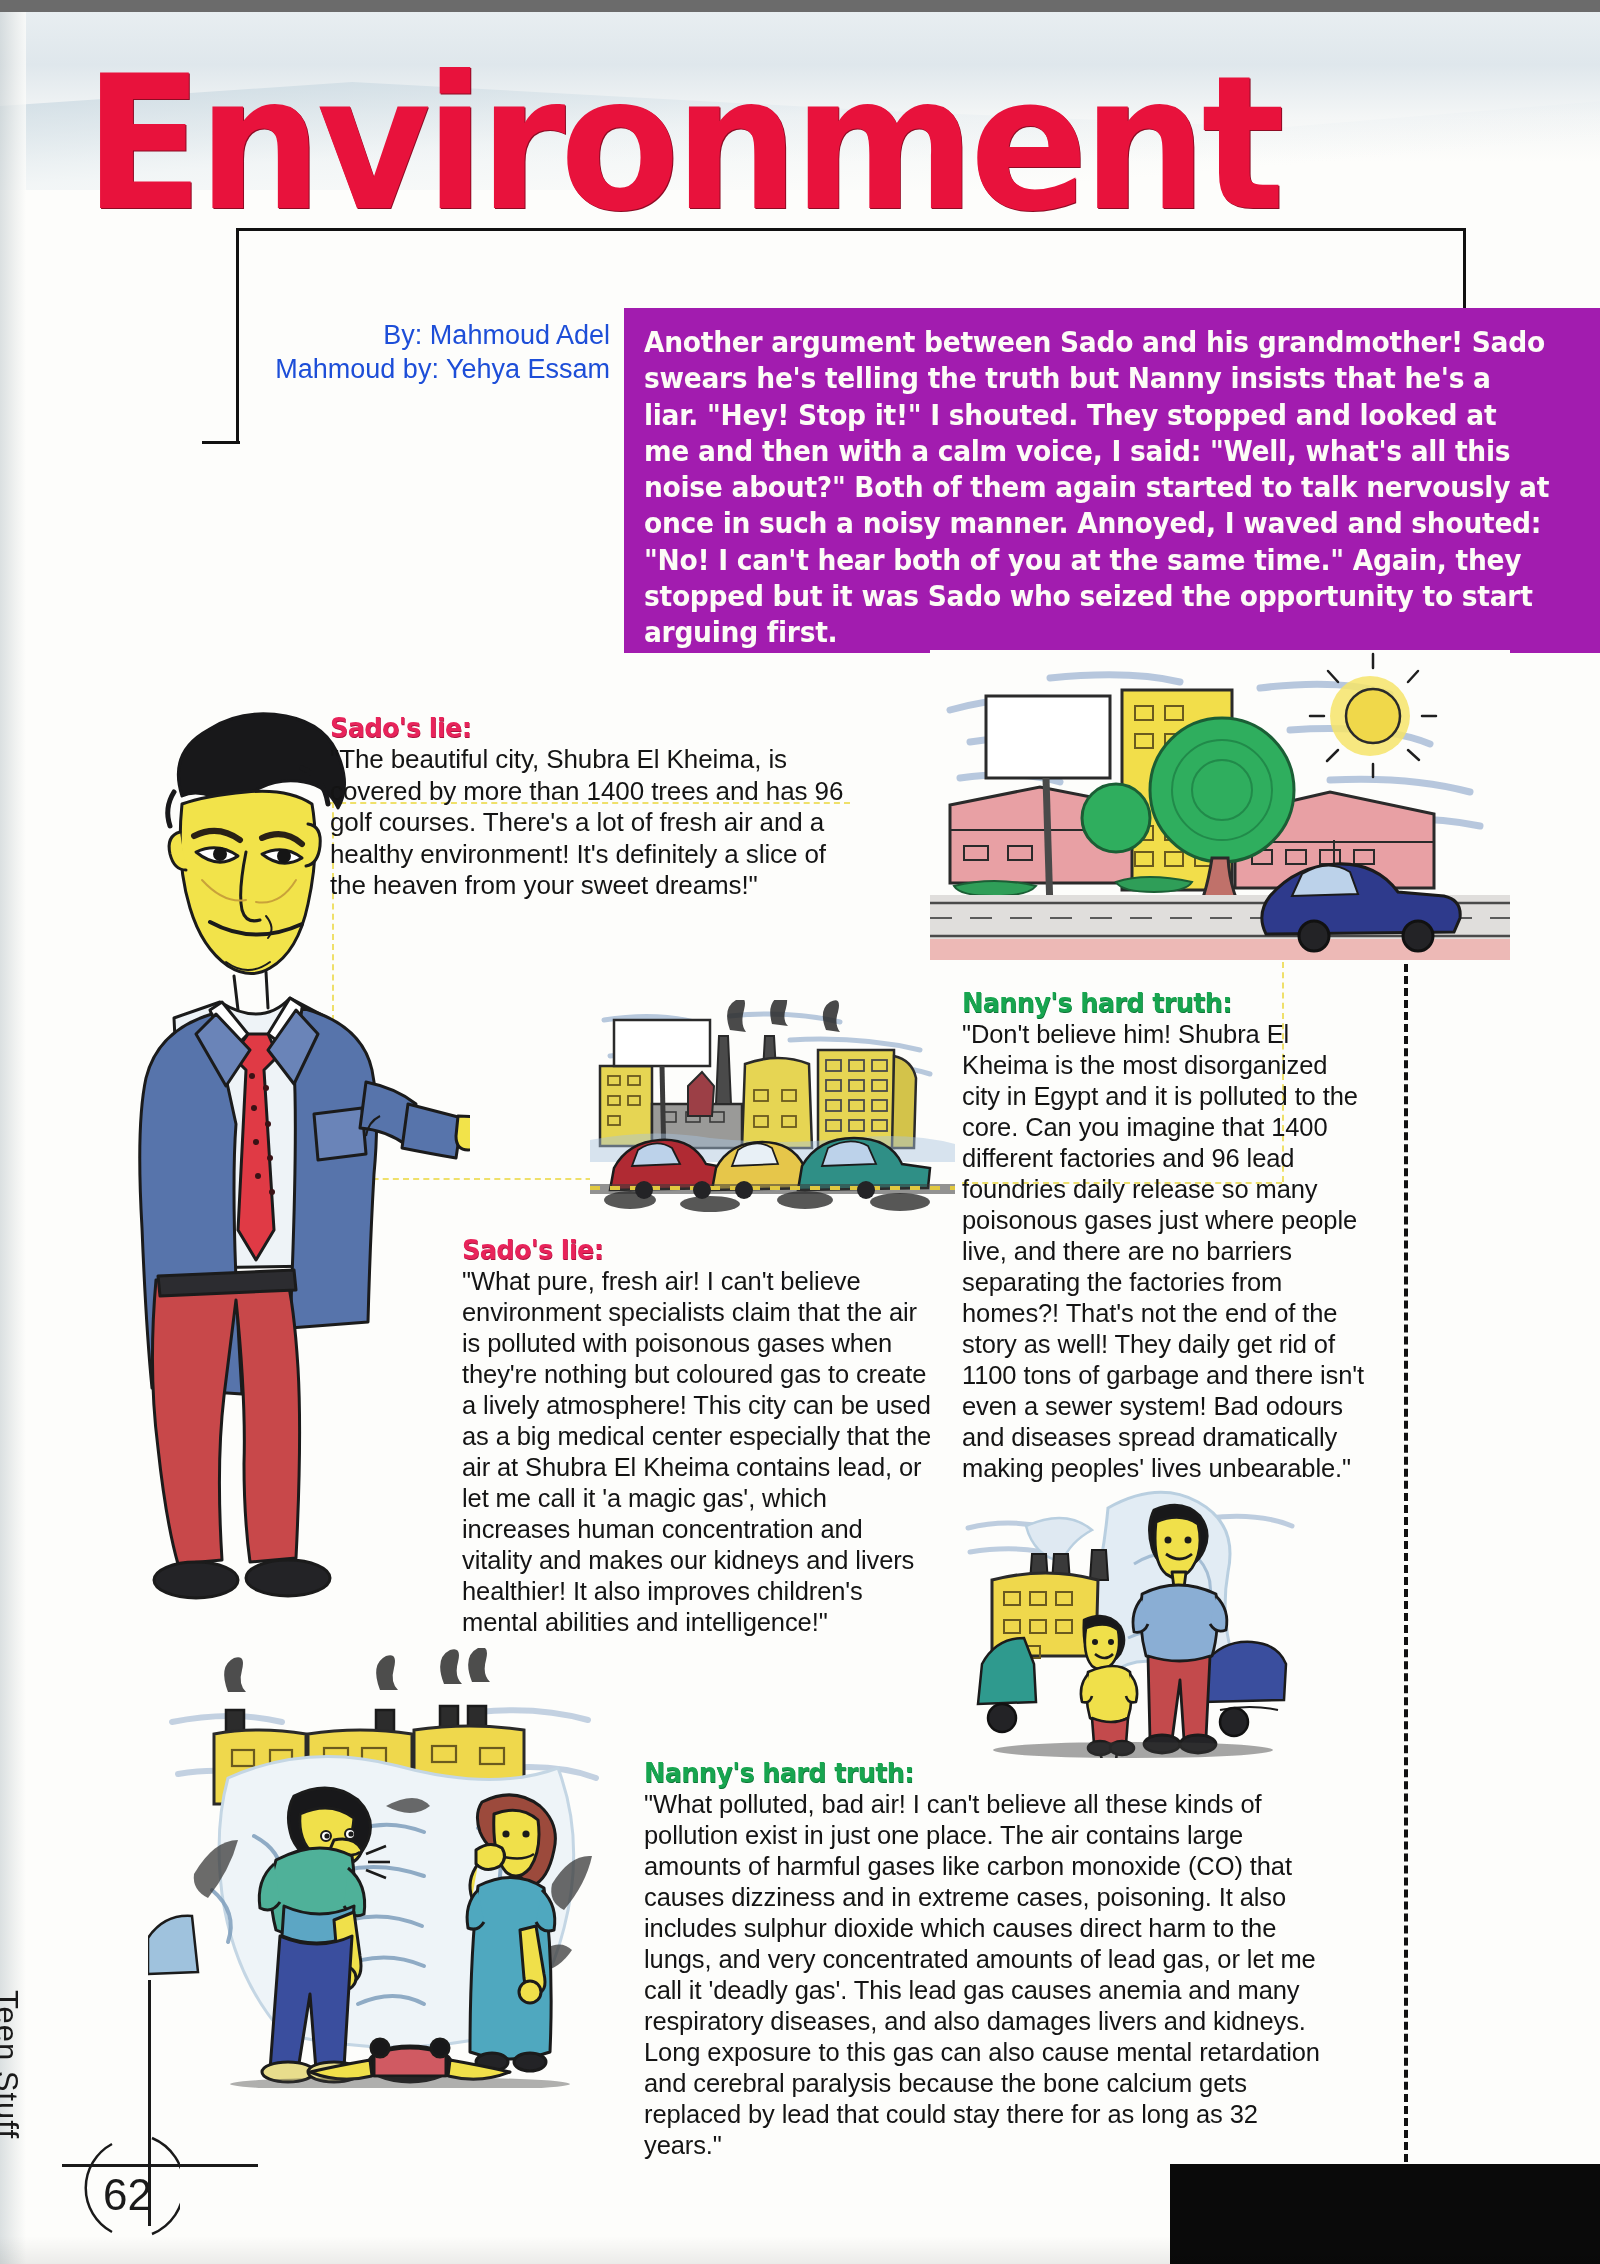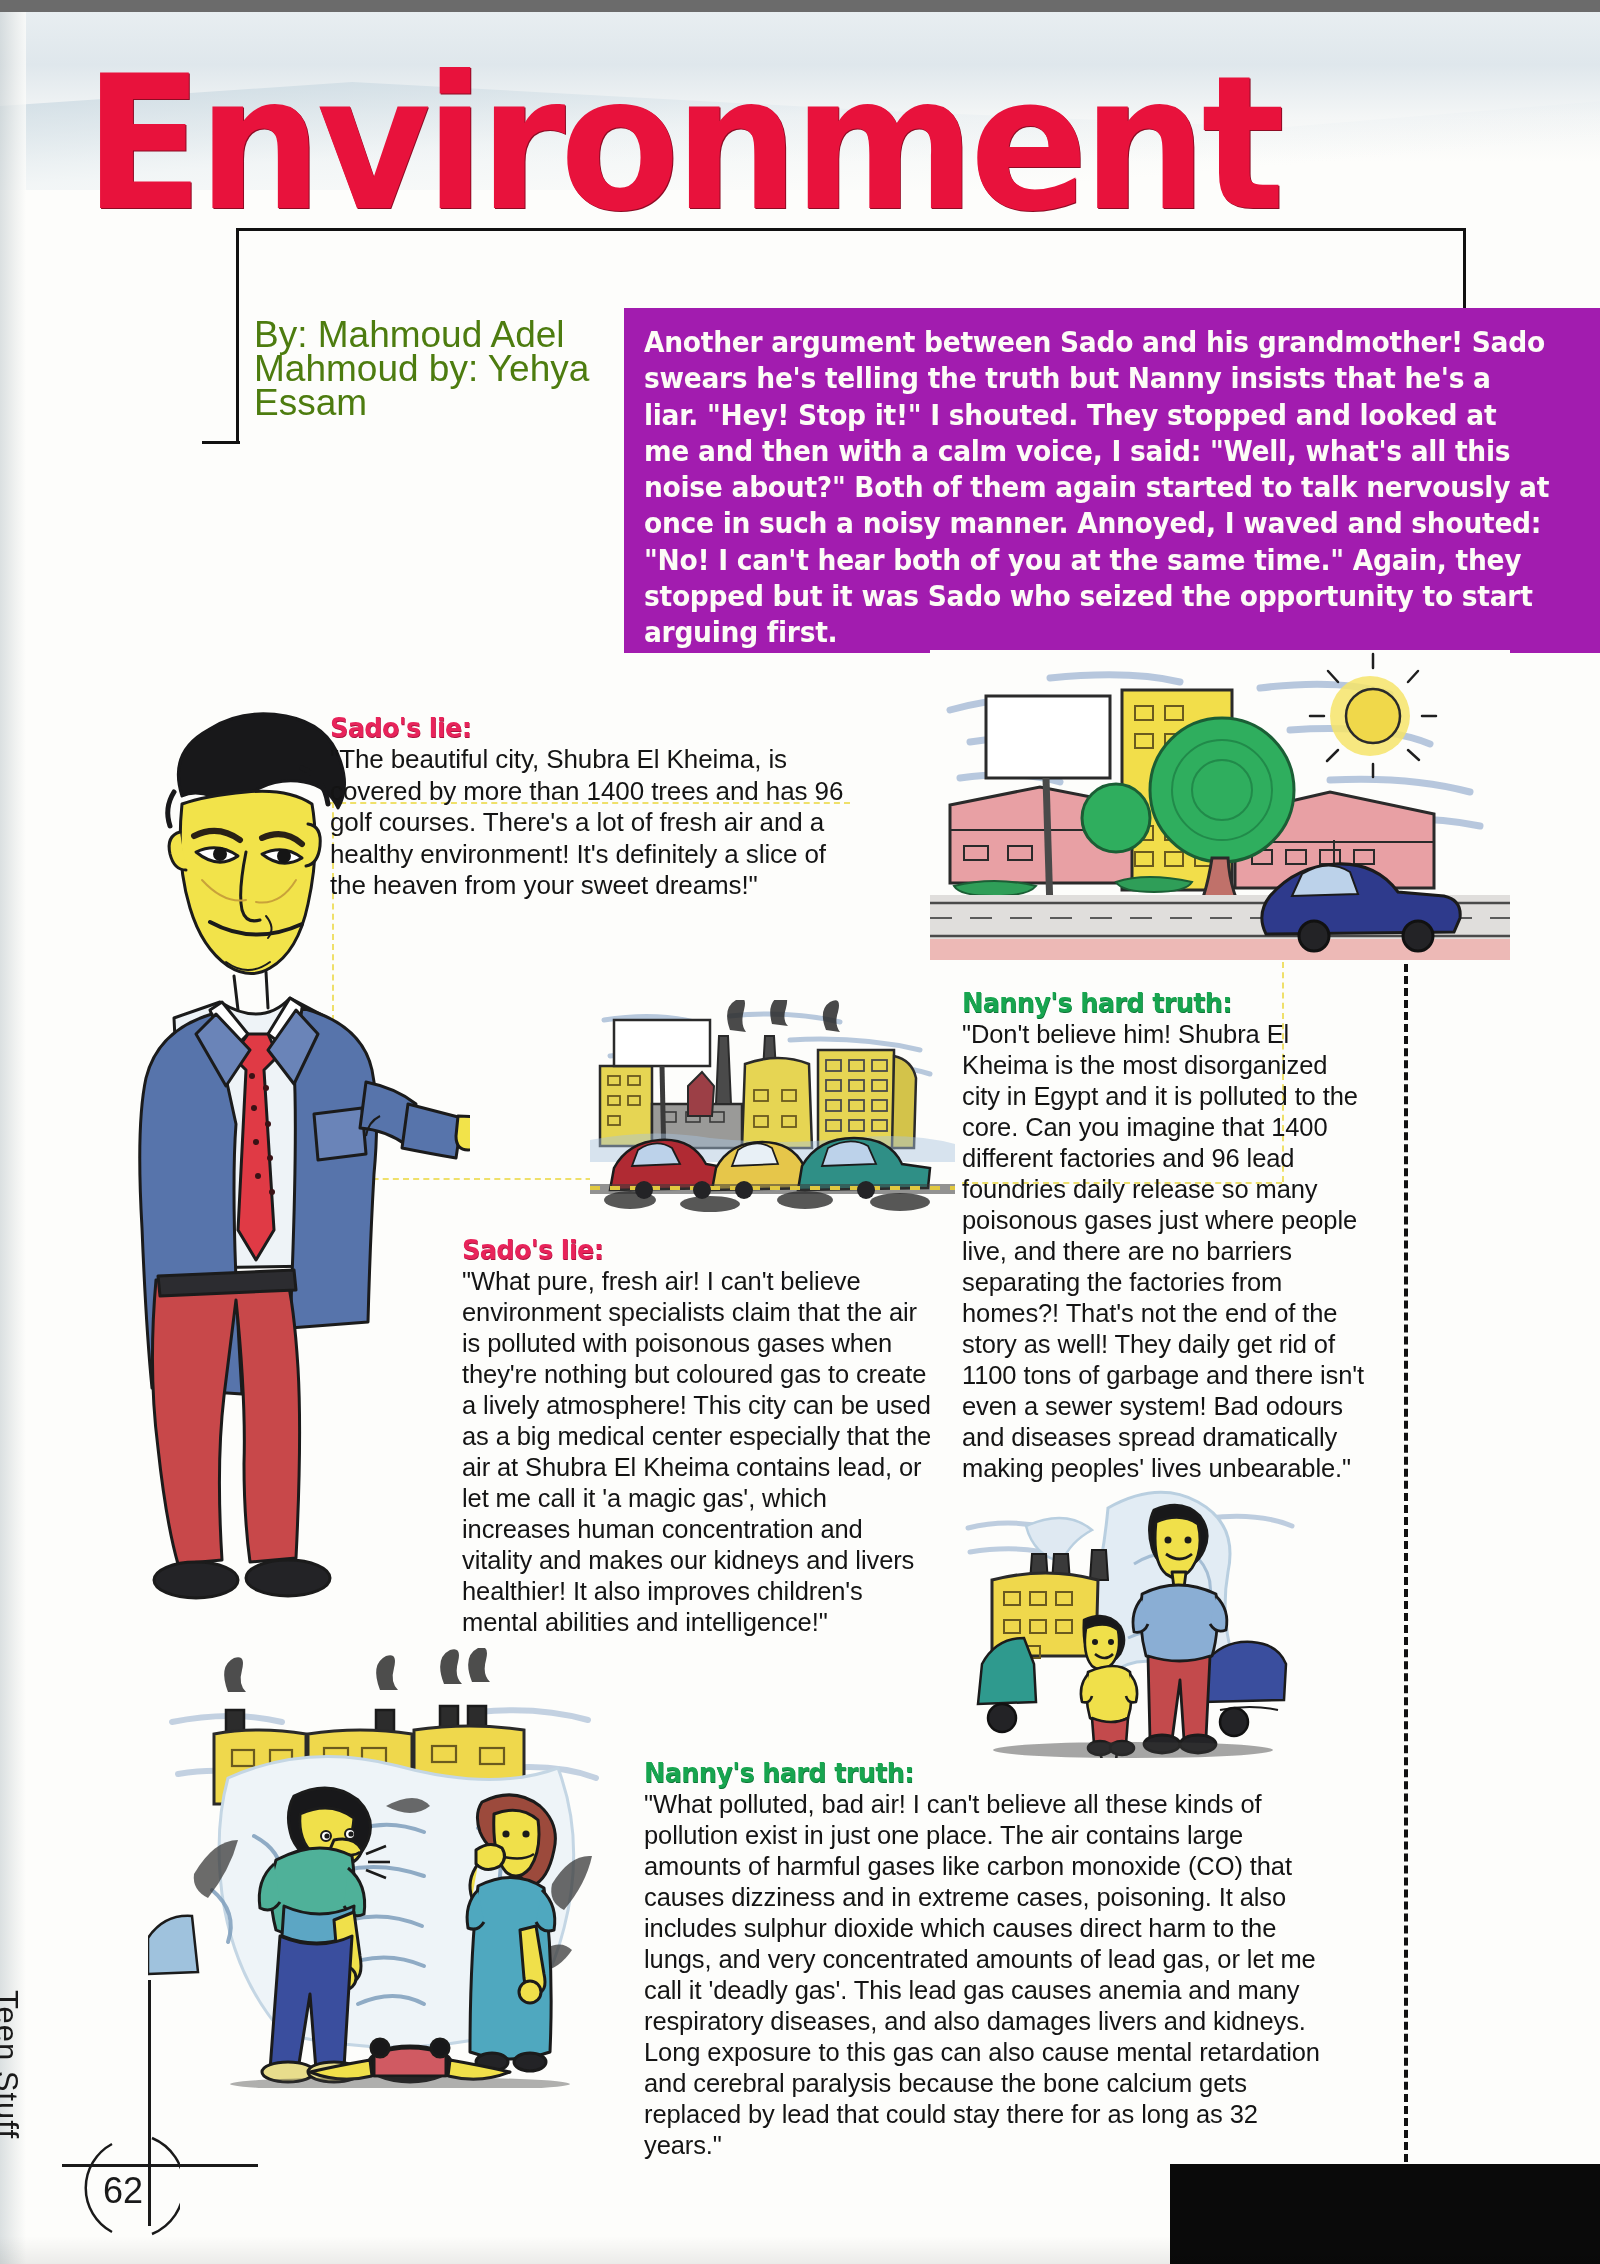--- a/index.html
+++ b/index.html
@@ -49,22 +49,23 @@
   }
   
   .rule-h-top{position:absolute;left:236px;top:216px;width:1230px;height:3px;background:#111;}
   .rule-v-right{position:absolute;left:1463px;top:216px;width:3px;height:86px;background:#111;}
   .rule-v-left{position:absolute;left:236px;top:216px;width:3px;height:215px;background:#111;}
   .rule-h-left{position:absolute;left:202px;top:429px;width:38px;height:3px;background:#111;}
 
   
   .byline{
     position:absolute;left:254px;top:306px;width:356px;
+    text-align:right;
     font-family:"Liberation Sans", sans-serif;
-    font-size:37px;line-height:34px;color:#4d7c0f;
+    font-size:27px;line-height:34px;color:#1d4ed8;
   }
 
   
   .intro-box{
     position:absolute;left:624px;top:296px;width:976px;height:345px;
     background:#a21caf;
   }
   .intro-text{
     position:absolute;left:20px;top:16px;width:938px;
     color:#fcfcf6;
@@ -132,21 +133,21 @@
   .teen-stuff{
     position:absolute;left:24px;top:1978px;width:230px;
     font-family:"Liberation Sans", sans-serif;
     font-size:31px;color:#1a1a1a;letter-spacing:1px;
     transform:rotate(90deg);
     transform-origin:left top;
   }
   .page-num{
     position:absolute;left:103px;top:2158px;
     font-family:"Liberation Sans", sans-serif;
-    font-size:36px;color:#1a1a1a;
+    font-size:44px;color:#1a1a1a;
   }
   .page-arc{position:absolute;left:60px;top:2114px;}
 </style>
 </head>
 <body>
 
 <div class="page">
 
   <div class="scan-top"></div>
   <div class="scan-wave"></div>

